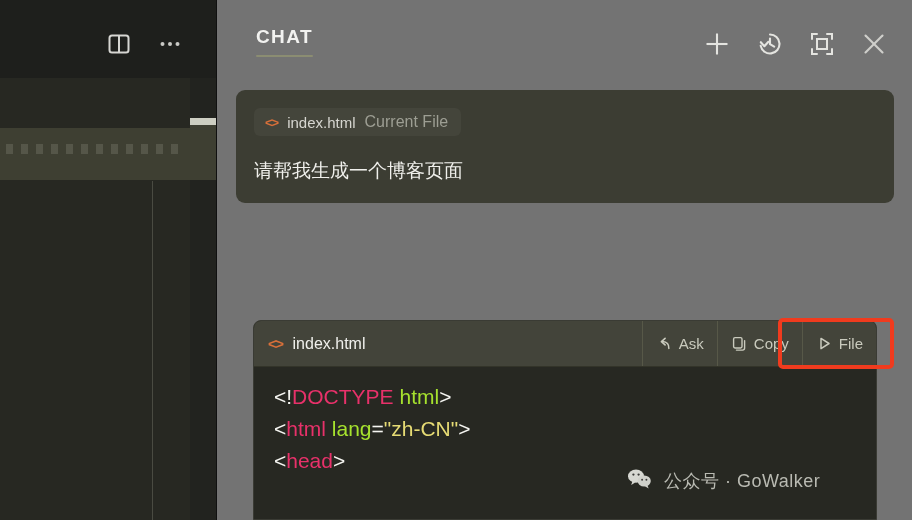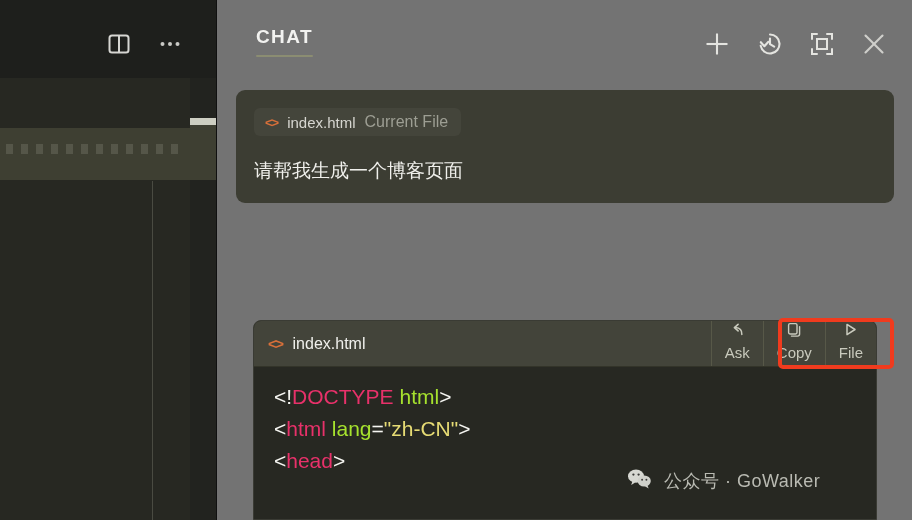--- a/index.html
+++ b/index.html
@@ -214,21 +214,20 @@
     display: flex;
     align-items: center;
     gap: 6px;
     height: 45px;
     padding: 0 13px;
     border-left: 1px solid #575848;
     color: #c9cabd;
     font-size: 15px;
     cursor: pointer;
     white-space: nowrap;
-    flex-direction: column;
   }
   .code-action svg { display: block; flex: none; }
   #code-body {
     position: relative;
     padding: 14px 0 0 20px;
     font-family: Liberation Sans, sans-serif;
     font-size: 21px;
     line-height: 1.52;
     white-space: pre;
   }

